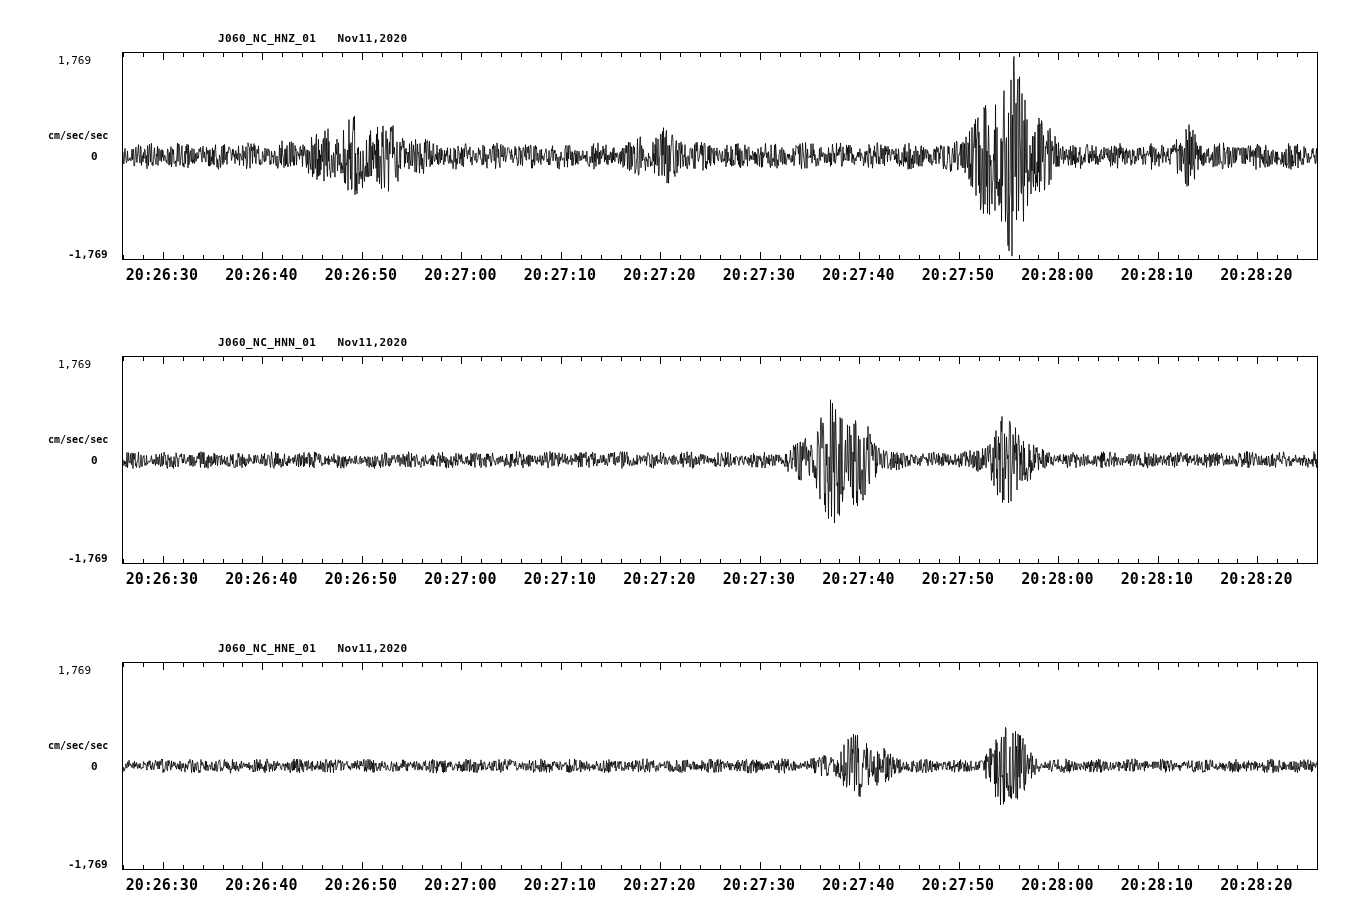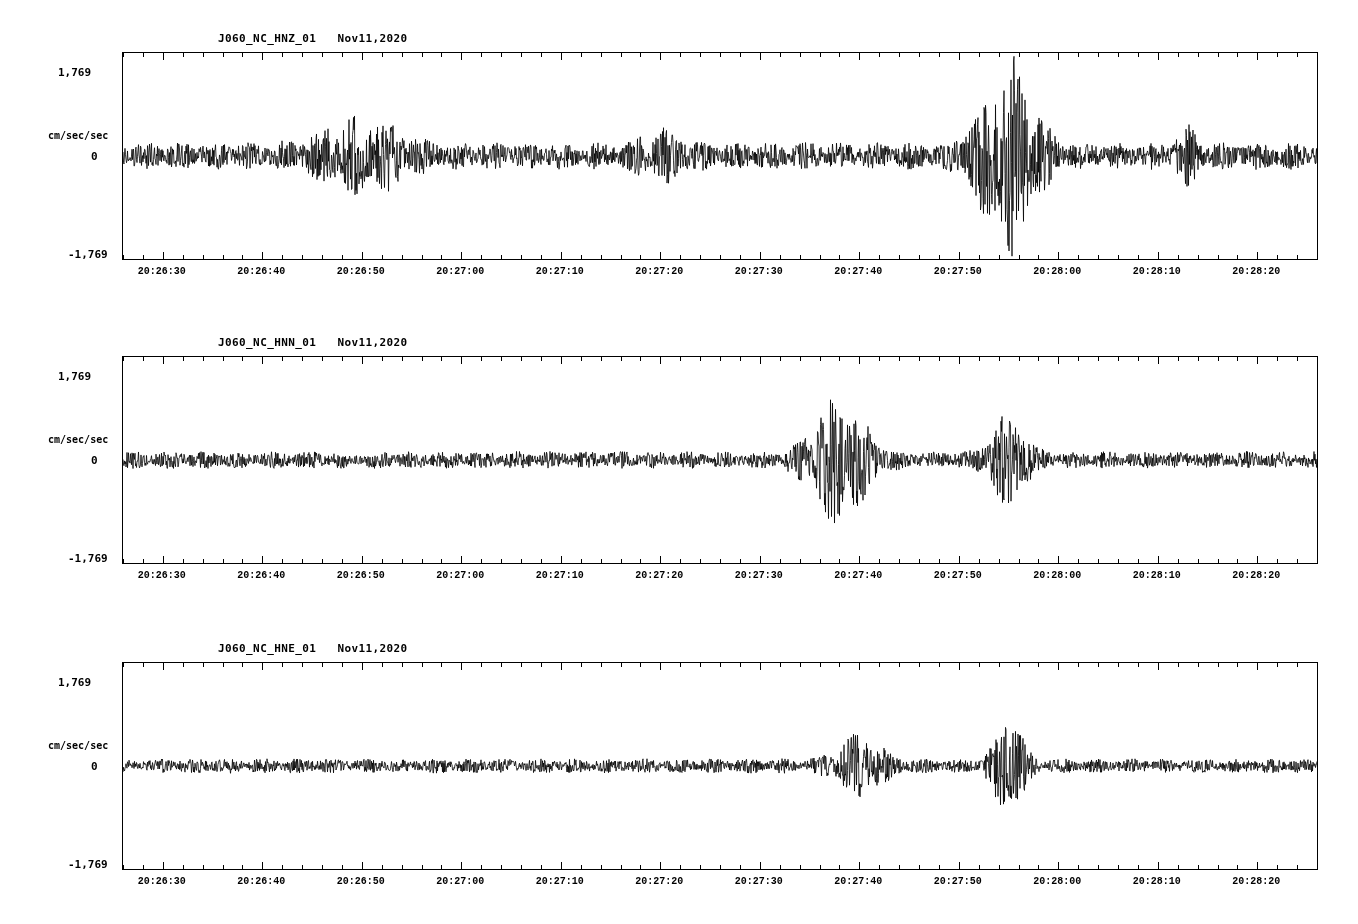--- a/index.html
+++ b/index.html
@@ -58,23 +58,23 @@
     position: absolute;
     left: 18px;
     top: 120px;
     font-size: 10px;
     font-weight: bold;
     white-space: pre;
   }
   .ytick-top {
     position: absolute;
     left: 28px;
-    top: 56px;
+    top: 44px;
     font-size: 11px;
-    font-weight: bold;
+    font-weight: normal;
     white-space: pre;
   }
   .ytick-zero {
     position: absolute;
     left: 61px;
     top: 140px;
     font-size: 11px;
     font-weight: bold;
     white-space: pre;
   }
@@ -89,25 +89,24 @@
   .xaxis-labels {
     position: absolute;
     left: 92px;
     top: 256px;
     width: 1196px;
     height: 18px;
   }
   .xtick-label {
     position: absolute;
     top: 0;
-    font-size: 10px;
+    font-size: 15px;
     font-weight: bold;
     transform: translateX(-50%);
     white-space: pre;
-    font-family: Liberation Mono, monospace;
   }
 </style>
 </head>
 <body>
 
 <div id="page">
 
   <div class="panel panel-1">
     <div class="plot-title">J060_NC_HNZ_01   Nov11,2020</div>
     <div class="ylabel-unit">cm/sec/sec</div>

